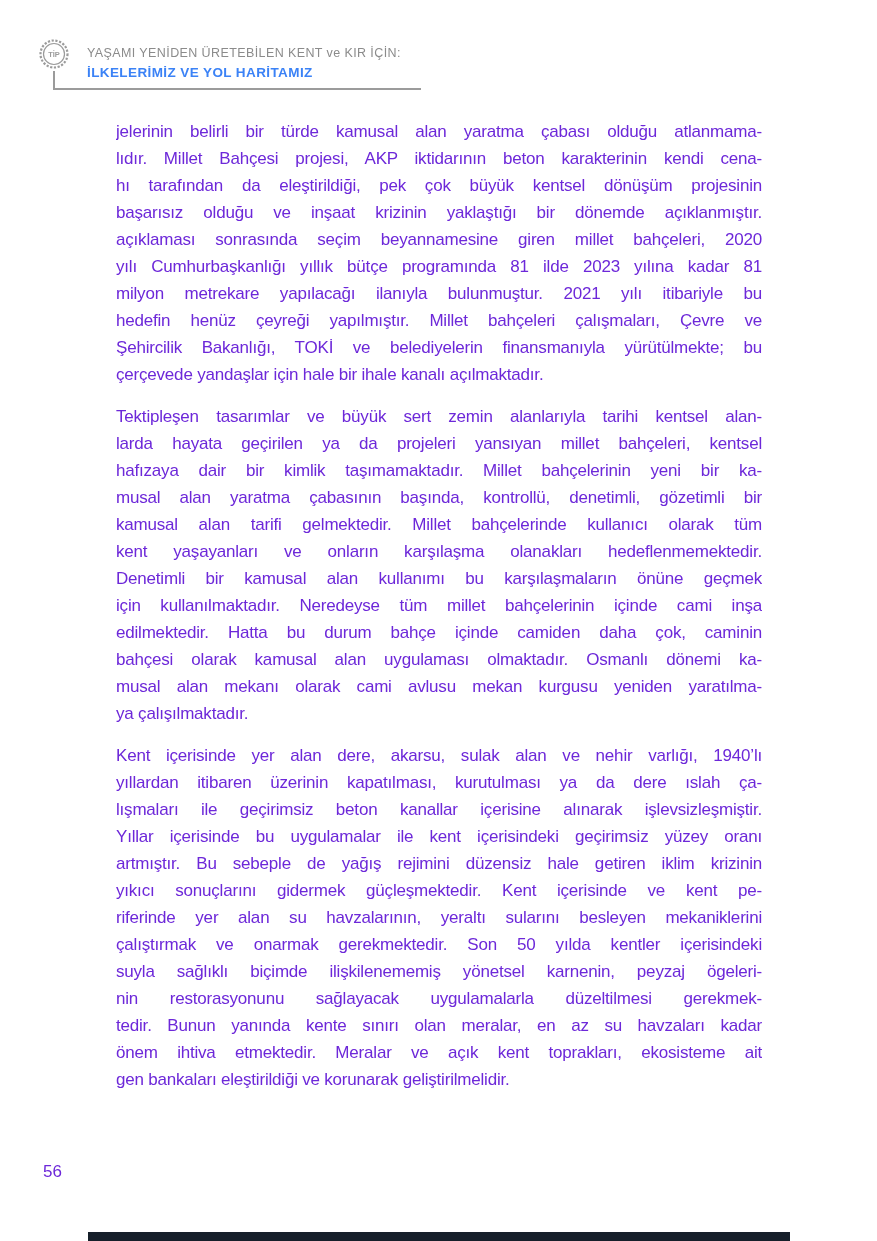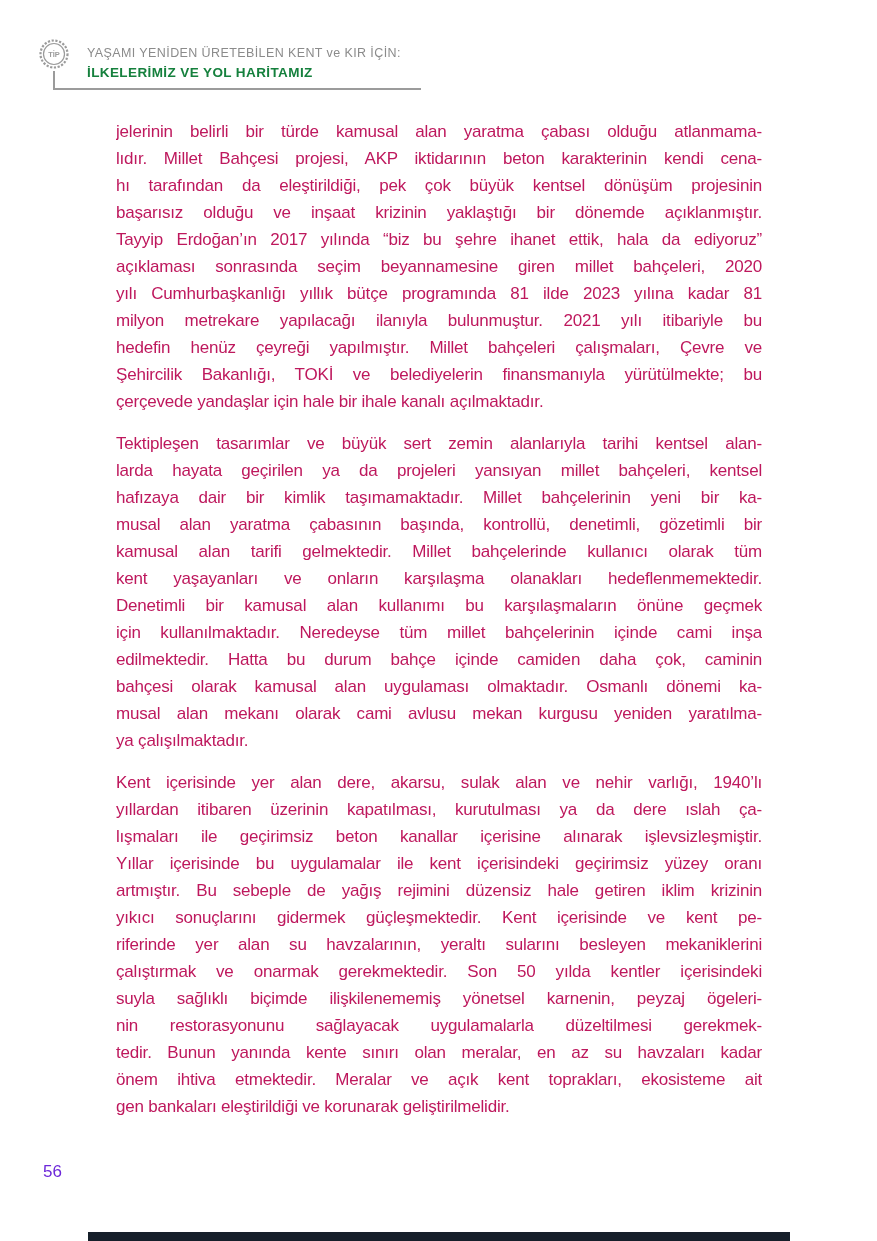--- a/index.html
+++ b/index.html
@@ -76,31 +76,30 @@
       <svg width="32" height="32" viewBox="0 0 32 32" aria-hidden="true">
         <circle cx="16" cy="15" r="13.5" fill="none" stroke="#9b9b9b" stroke-width="2.2" stroke-dasharray="2.2 1.6"></circle>
         <circle cx="16" cy="15" r="10.5" fill="none" stroke="#9b9b9b" stroke-width="1.2"></circle>
         <text x="16" y="18.2" text-anchor="middle" font-family="Liberation Sans, sans-serif" font-size="7.5" font-weight="700" fill="#9b9b9b">TİP</text>
       </svg>
     </div>
     <div class="logo-connector-v"></div>
     <div class="header-rule"></div>
     <div class="header-titles">
       <div class="header-title-1" style="color: rgb(139, 139, 139); text-align: right;">YAŞAMI YENİDEN ÜRETEBİLEN KENT ve KIR İÇİN:</div>
-      <div class="header-title-2" style="color: #15803d;">İLKELERİMİZ VE YOL HARİTAMIZ</div>
+      <div class="header-title-2" style="color: #3b82f6;">İLKELERİMİZ VE YOL HARİTAMIZ</div>
     </div>
   </div>
 
-  <div class="body-text" style="color: #be185d;">
+  <div class="body-text" style="color: #6d28d9;">
       <div class="paragraph">
         <div class="line">jelerinin belirli bir türde kamusal alan yaratma çabası olduğu atlanmama-</div>
         <div class="line">lıdır. Millet Bahçesi projesi, AKP iktidarının beton karakterinin kendi cena-</div>
         <div class="line">hı tarafından da eleştirildiği, pek çok büyük kentsel dönüşüm projesinin</div>
         <div class="line">başarısız olduğu ve inşaat krizinin yaklaştığı bir dönemde açıklanmıştır.</div>
-        <div class="line">Tayyip Erdoğan’ın 2017 yılında “biz bu şehre ihanet ettik, hala da ediyoruz”</div>
         <div class="line">açıklaması sonrasında seçim beyannamesine giren millet bahçeleri, 2020</div>
         <div class="line">yılı Cumhurbaşkanlığı yıllık bütçe programında 81 ilde 2023 yılına kadar 81</div>
         <div class="line">milyon metrekare yapılacağı ilanıyla bulunmuştur. 2021 yılı itibariyle bu</div>
         <div class="line">hedefin henüz çeyreği yapılmıştır. Millet bahçeleri çalışmaları, Çevre ve</div>
         <div class="line">Şehircilik Bakanlığı, TOKİ ve belediyelerin finansmanıyla yürütülmekte; bu</div>
         <div class="line last">çerçevede yandaşlar için hale bir ihale kanalı açılmaktadır.</div>
       </div>
       <div class="paragraph">
         <div class="line">Tektipleşen tasarımlar ve büyük sert zemin alanlarıyla tarihi kentsel alan-</div>
         <div class="line">larda hayata geçirilen ya da projeleri yansıyan millet bahçeleri, kentsel</div>

